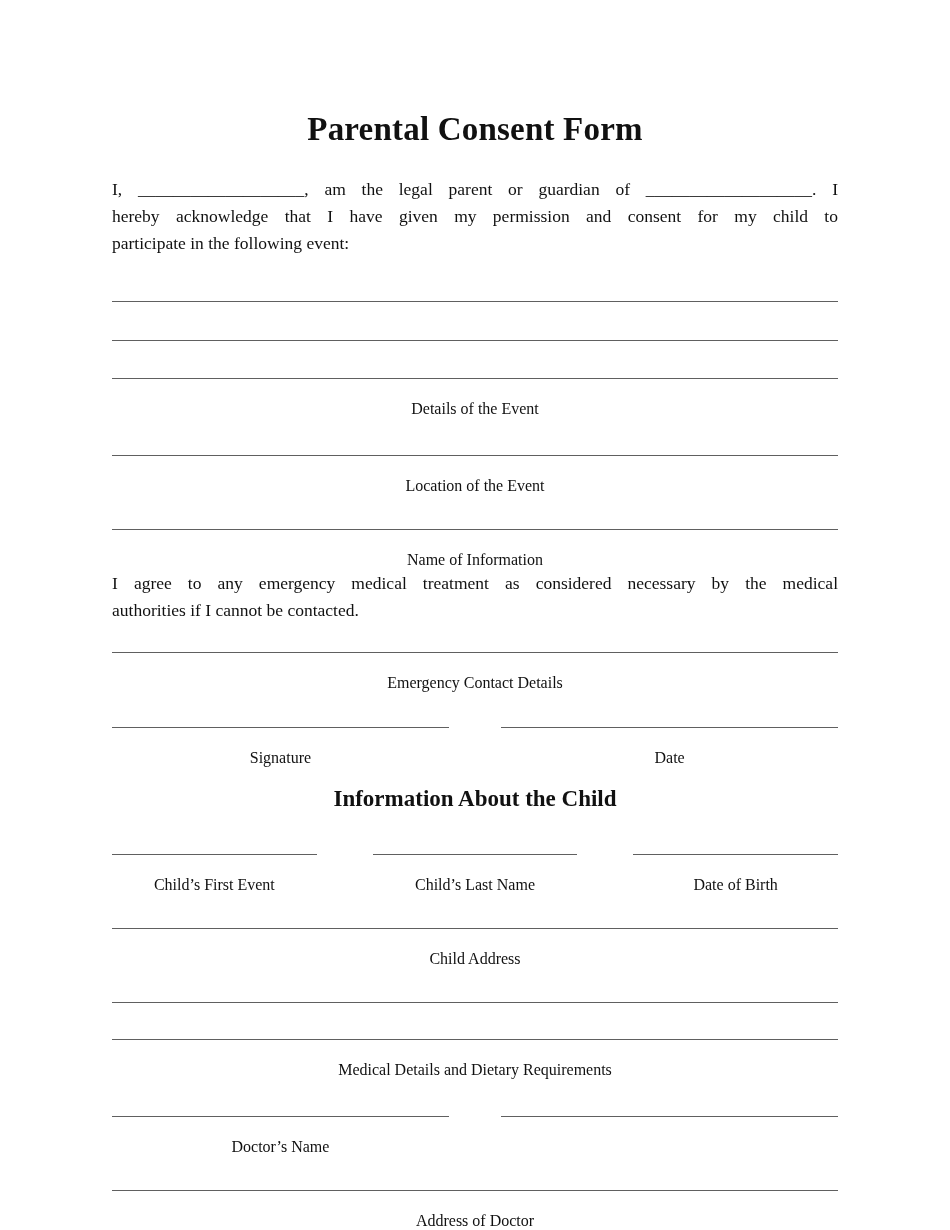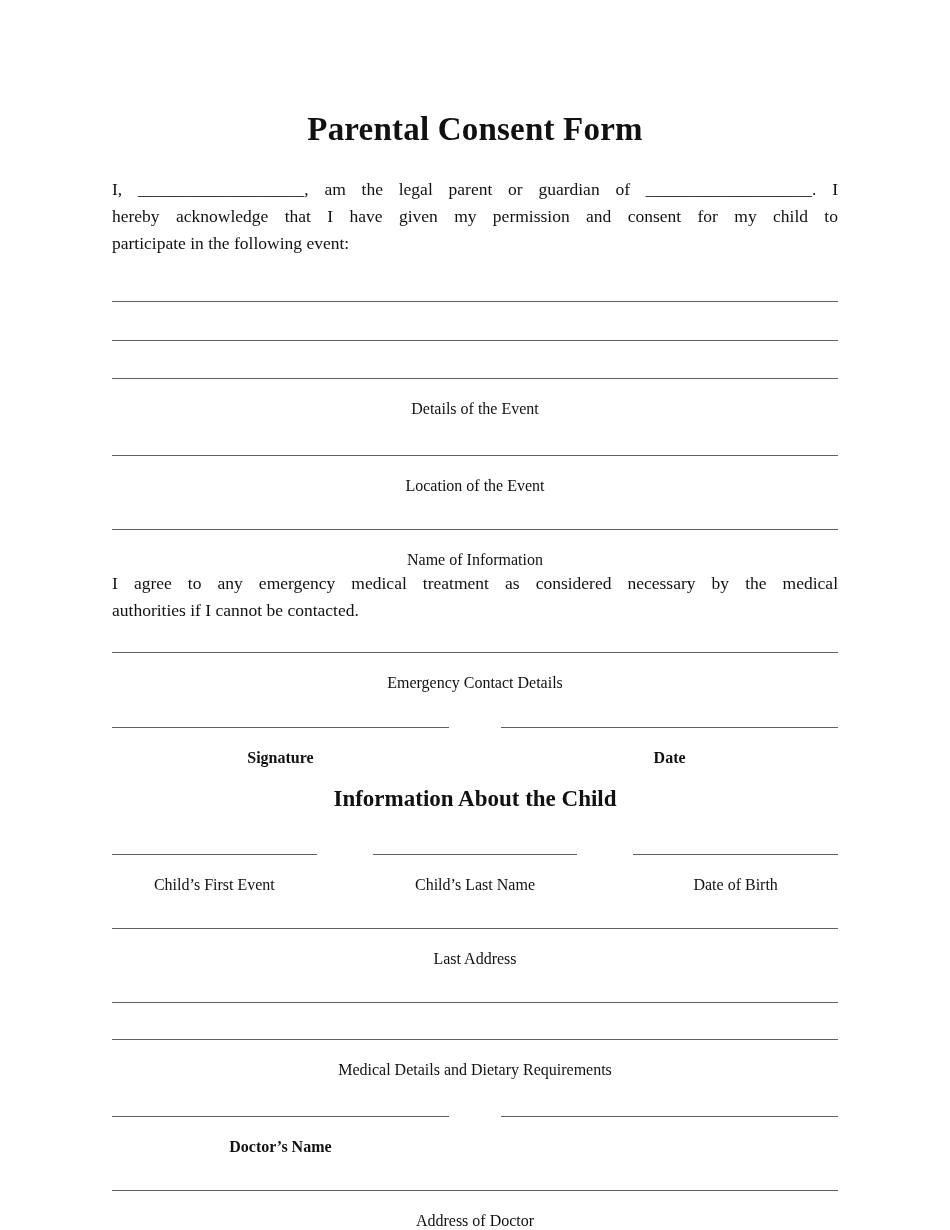--- a/index.html
+++ b/index.html
@@ -38,21 +38,20 @@
   }
   .flabel {
     margin-top: 20px;
     text-align: center;
     font-size: 16px;
     line-height: 20px;
   }
   .split-row {
     display: flex;
     justify-content: space-between;
-    font-weight: bold;
   }
   .split-row .seg { width: 46.4%; }
   .triple-row {
     display: flex;
     justify-content: space-between;
   }
   .triple-row .seg { width: 28.2%; }
   .seg .rule { margin-top: 0; }
   .subheading {
     margin: 0;
@@ -126,21 +125,21 @@
       <div class="rule"></div>
       <div class="flabel">Child’s Last Name</div>
     </div>
     <div class="seg">
       <div class="rule"></div>
       <div class="flabel">Date of Birth</div>
     </div>
   </div>
 
   <div class="rule" style="margin-top:33px"></div>
-  <div class="flabel">Last Address</div>
+  <div class="flabel">Child Address</div>
 
   <div class="rule" style="margin-top:33px"></div>
   <div class="rule" style="margin-top:36px"></div>
   <div class="flabel">Medical Details and Dietary Requirements</div>
 
   <div class="split-row" style="margin-top:36px">
     <div class="seg">
       <div class="rule"></div>
       <div class="flabel">Doctor’s Name</div>
     </div>

